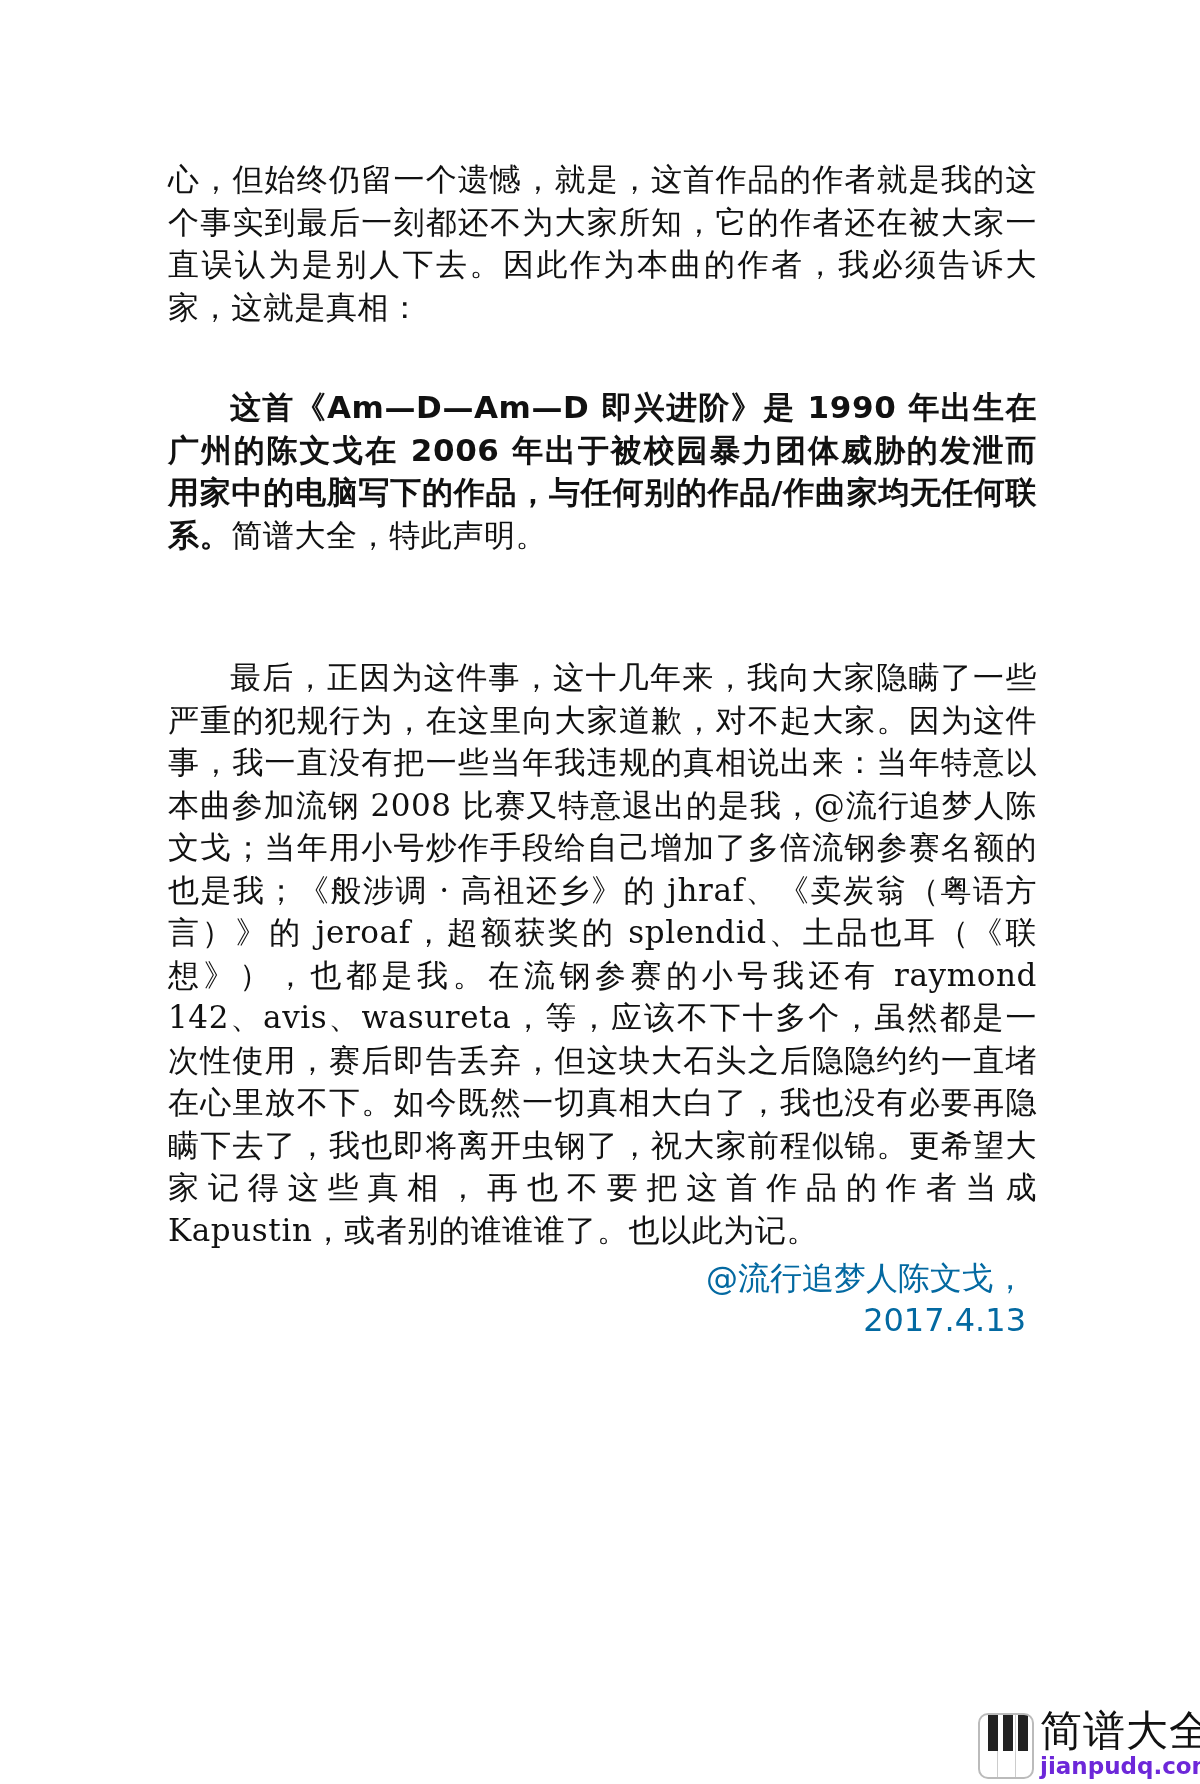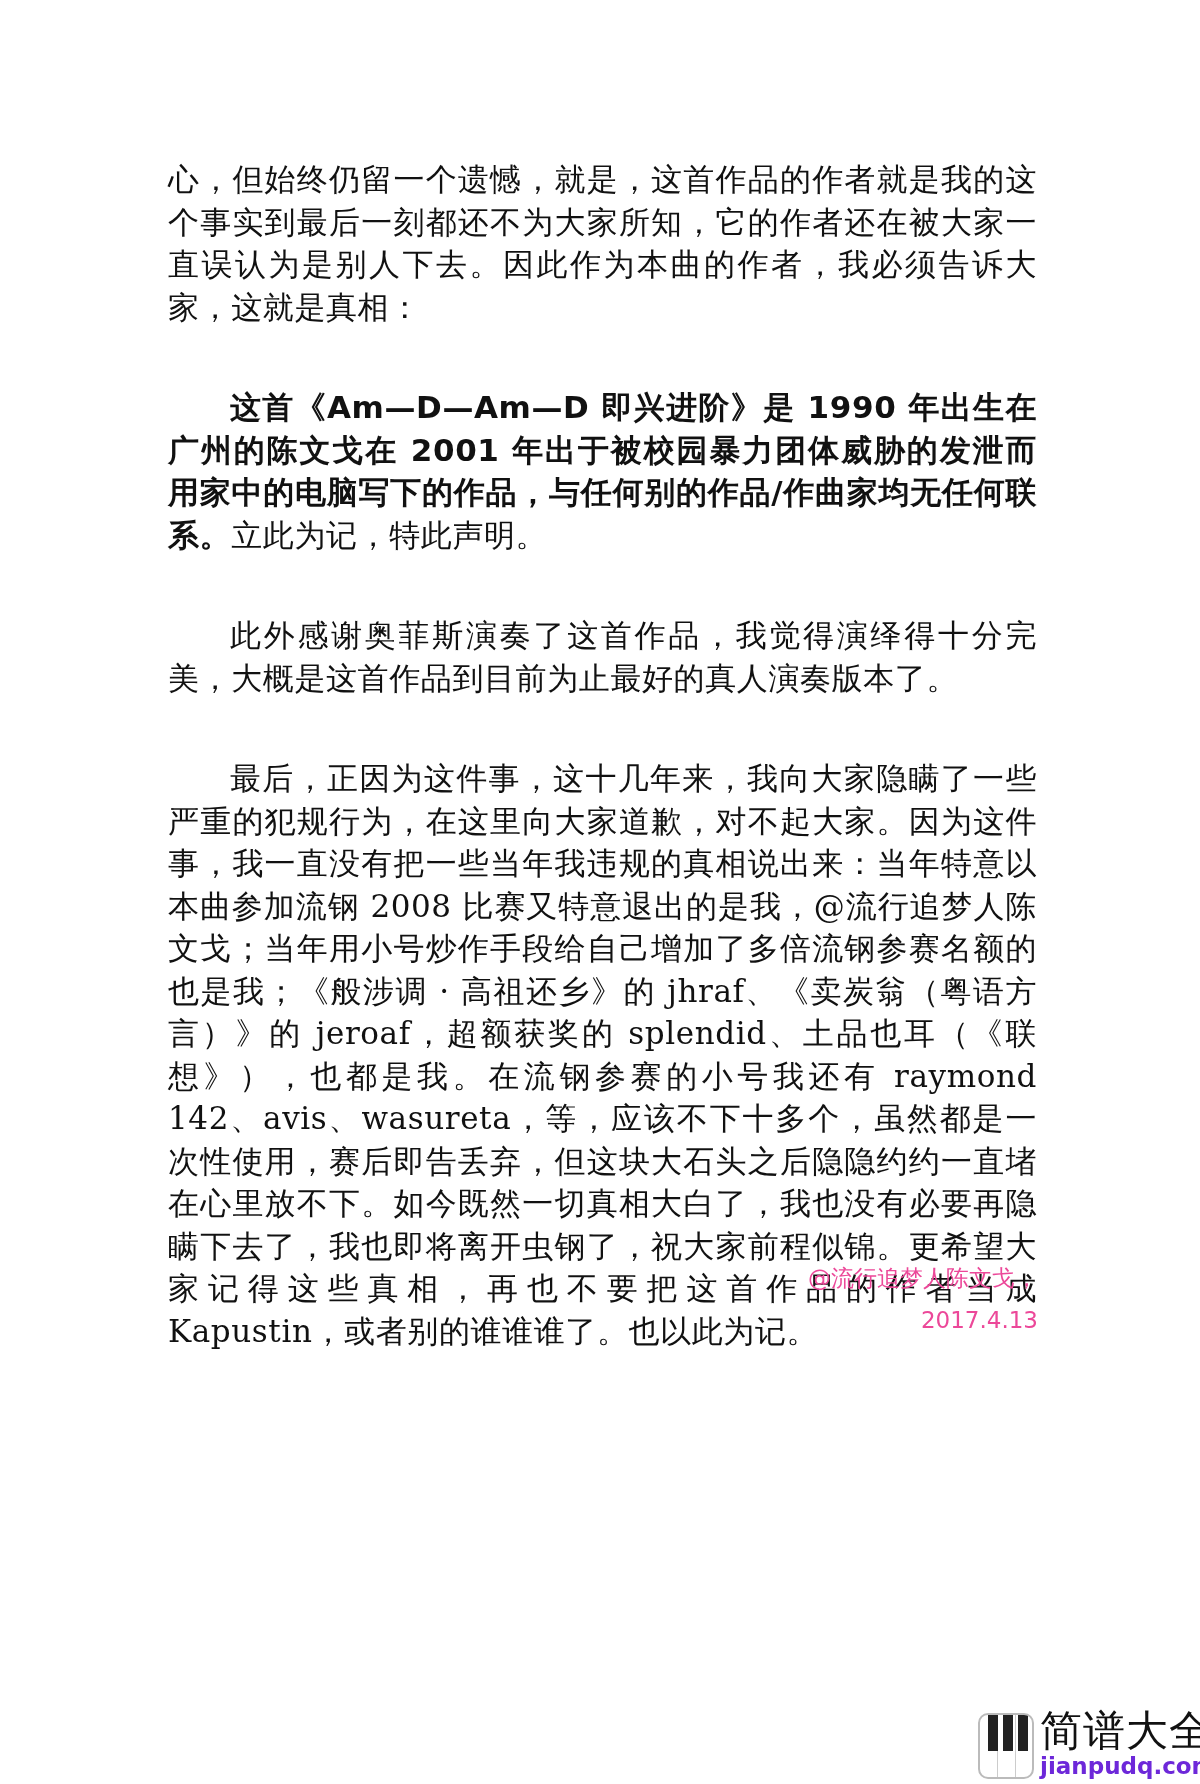--- a/index.html
+++ b/index.html
@@ -3,47 +3,44 @@
 <meta charset="utf-8">
 <style>
   html, body { margin: 0; padding: 0; background: #ffffff; }
   body { width: 1200px; height: 1784px; position: relative; overflow: hidden; }
   .page { position: absolute; left: 160px; top: 150px; width: 885px; color: #111; }
   .para { font-family: "DejaVu Serif", "Liberation Serif", serif; font-size: 31px; line-height: 42.5px;
           margin: 8px; text-align: justify; text-align-last: left; letter-spacing: 0.6px; }
   .indent { text-indent: 62px; }
   .gap { height: 42px; }
   .bold-span { font-family: "DejaVu Sans", "Liberation Sans", sans-serif; font-weight: bold; }
-  .signature { position: absolute; right: 162px; top: 1257px; text-align: right;
-               font-family: "DejaVu Sans", "Liberation Sans", sans-serif; font-size: 23px; line-height: 42px; color: #ec4899; }
+  .signature { position: absolute; right: 174px; top: 1257px; text-align: right;
+               font-family: "DejaVu Sans", "Liberation Sans", sans-serif; font-size: 32px; line-height: 42px; color: #0369a1; }
   .logo { position: absolute; left: 978px; top: 1711px; width: 212px; height: 70px; padding-left: 12px; }
   .logo-icon { position: absolute; left: 0; top: 2px; width: 56px; height: 66px; border: 2px solid #bbb; border-radius: 10px;
                background: #fff; overflow: hidden; box-sizing: border-box; }
   .logo-key-line { position: absolute; top: 0; bottom: 0; width: 1px; background: #ccc; }
   .logo-black { position: absolute; top: 0; width: 10px; height: 36px; background: #222; }
   .logo-title { position: absolute; left: 62px; top: -4px; font-family: "DejaVu Sans", "Liberation Sans", sans-serif;
                 font-size: 42px; line-height: 48px; color: #111; letter-spacing: 1px; white-space: nowrap; }
   .logo-url { position: absolute; left: 62px; top: 42px; font-family: "DejaVu Sans", "Liberation Sans", sans-serif;
               font-size: 23px; line-height: 26px; color: #6d28d9; white-space: nowrap; font-weight: bold; }
 </style>
 </head>
 <body>
 
 <div class="page">
   <p class="para">
     <span>心，但始终仍留一个遗憾，就是，这首作品的作者就是我的这个事实到最后一刻都还不为大家所知，它的作者还在被大家一直误认为是别人下去。因此作为本曲的作者，我必须告诉大家，这就是真相：</span>
   </p>
   <div class="gap"></div>
   <p class="para indent">
-    <span class="bold-span">这首《Am—D—Am—D 即兴进阶》是 1990 年出生在广州的陈文戈在 2001 年出于被校园暴力团体威胁的发泄而用家中的电脑写下的作品，与任何别的作品/作曲家均无任何联系。</span><span>立此为记，特此声明。</span>
+    <span class="bold-span">这首《Am—D—Am—D 即兴进阶》是 1990 年出生在广州的陈文戈在 2006 年出于被校园暴力团体威胁的发泄而用家中的电脑写下的作品，与任何别的作品/作曲家均无任何联系。</span><span>简谱大全，特此声明。</span>
   </p>
   <div class="gap"></div>
-  <p class="para indent">
-    <span>此外感谢奥菲斯演奏了这首作品，我觉得演绎得十分完美，大概是这首作品到目前为止最好的真人演奏版本了。</span>
-  </p>
   <div class="gap"></div>
   <p class="para indent">
     <span>最后，正因为这件事，这十几年来，我向大家隐瞒了一些严重的犯规行为，在这里向大家道歉，对不起大家。因为这件事，我一直没有把一些当年我违规的真相说出来：当年特意以本曲参加流钢 2008 比赛又特意退出的是我，@流行追梦人陈文戈；当年用小号炒作手段给自己增加了多倍流钢参赛名额的也是我；《般涉调 · 高祖还乡》的 jhraf、《卖炭翁（粤语方言）》的 jeroaf，超额获奖的 splendid、土品也耳（《联想》），也都是我。在流钢参赛的小号我还有 raymond 142、avis、wasureta，等，应该不下十多个，虽然都是一次性使用，赛后即告丢弃，但这块大石头之后隐隐约约一直堵在心里放不下。如今既然一切真相大白了，我也没有必要再隐瞒下去了，我也即将离开虫钢了，祝大家前程似锦。更希望大家记得这些真相，再也不要把这首作品的作者当成 Kapustin，或者别的谁谁谁了。也以此为记。</span>
   </p>
 </div>
 
 <div class="signature">
   <div>@流行追梦人陈文戈，</div>
   <div>2017.4.13</div>
 </div>

